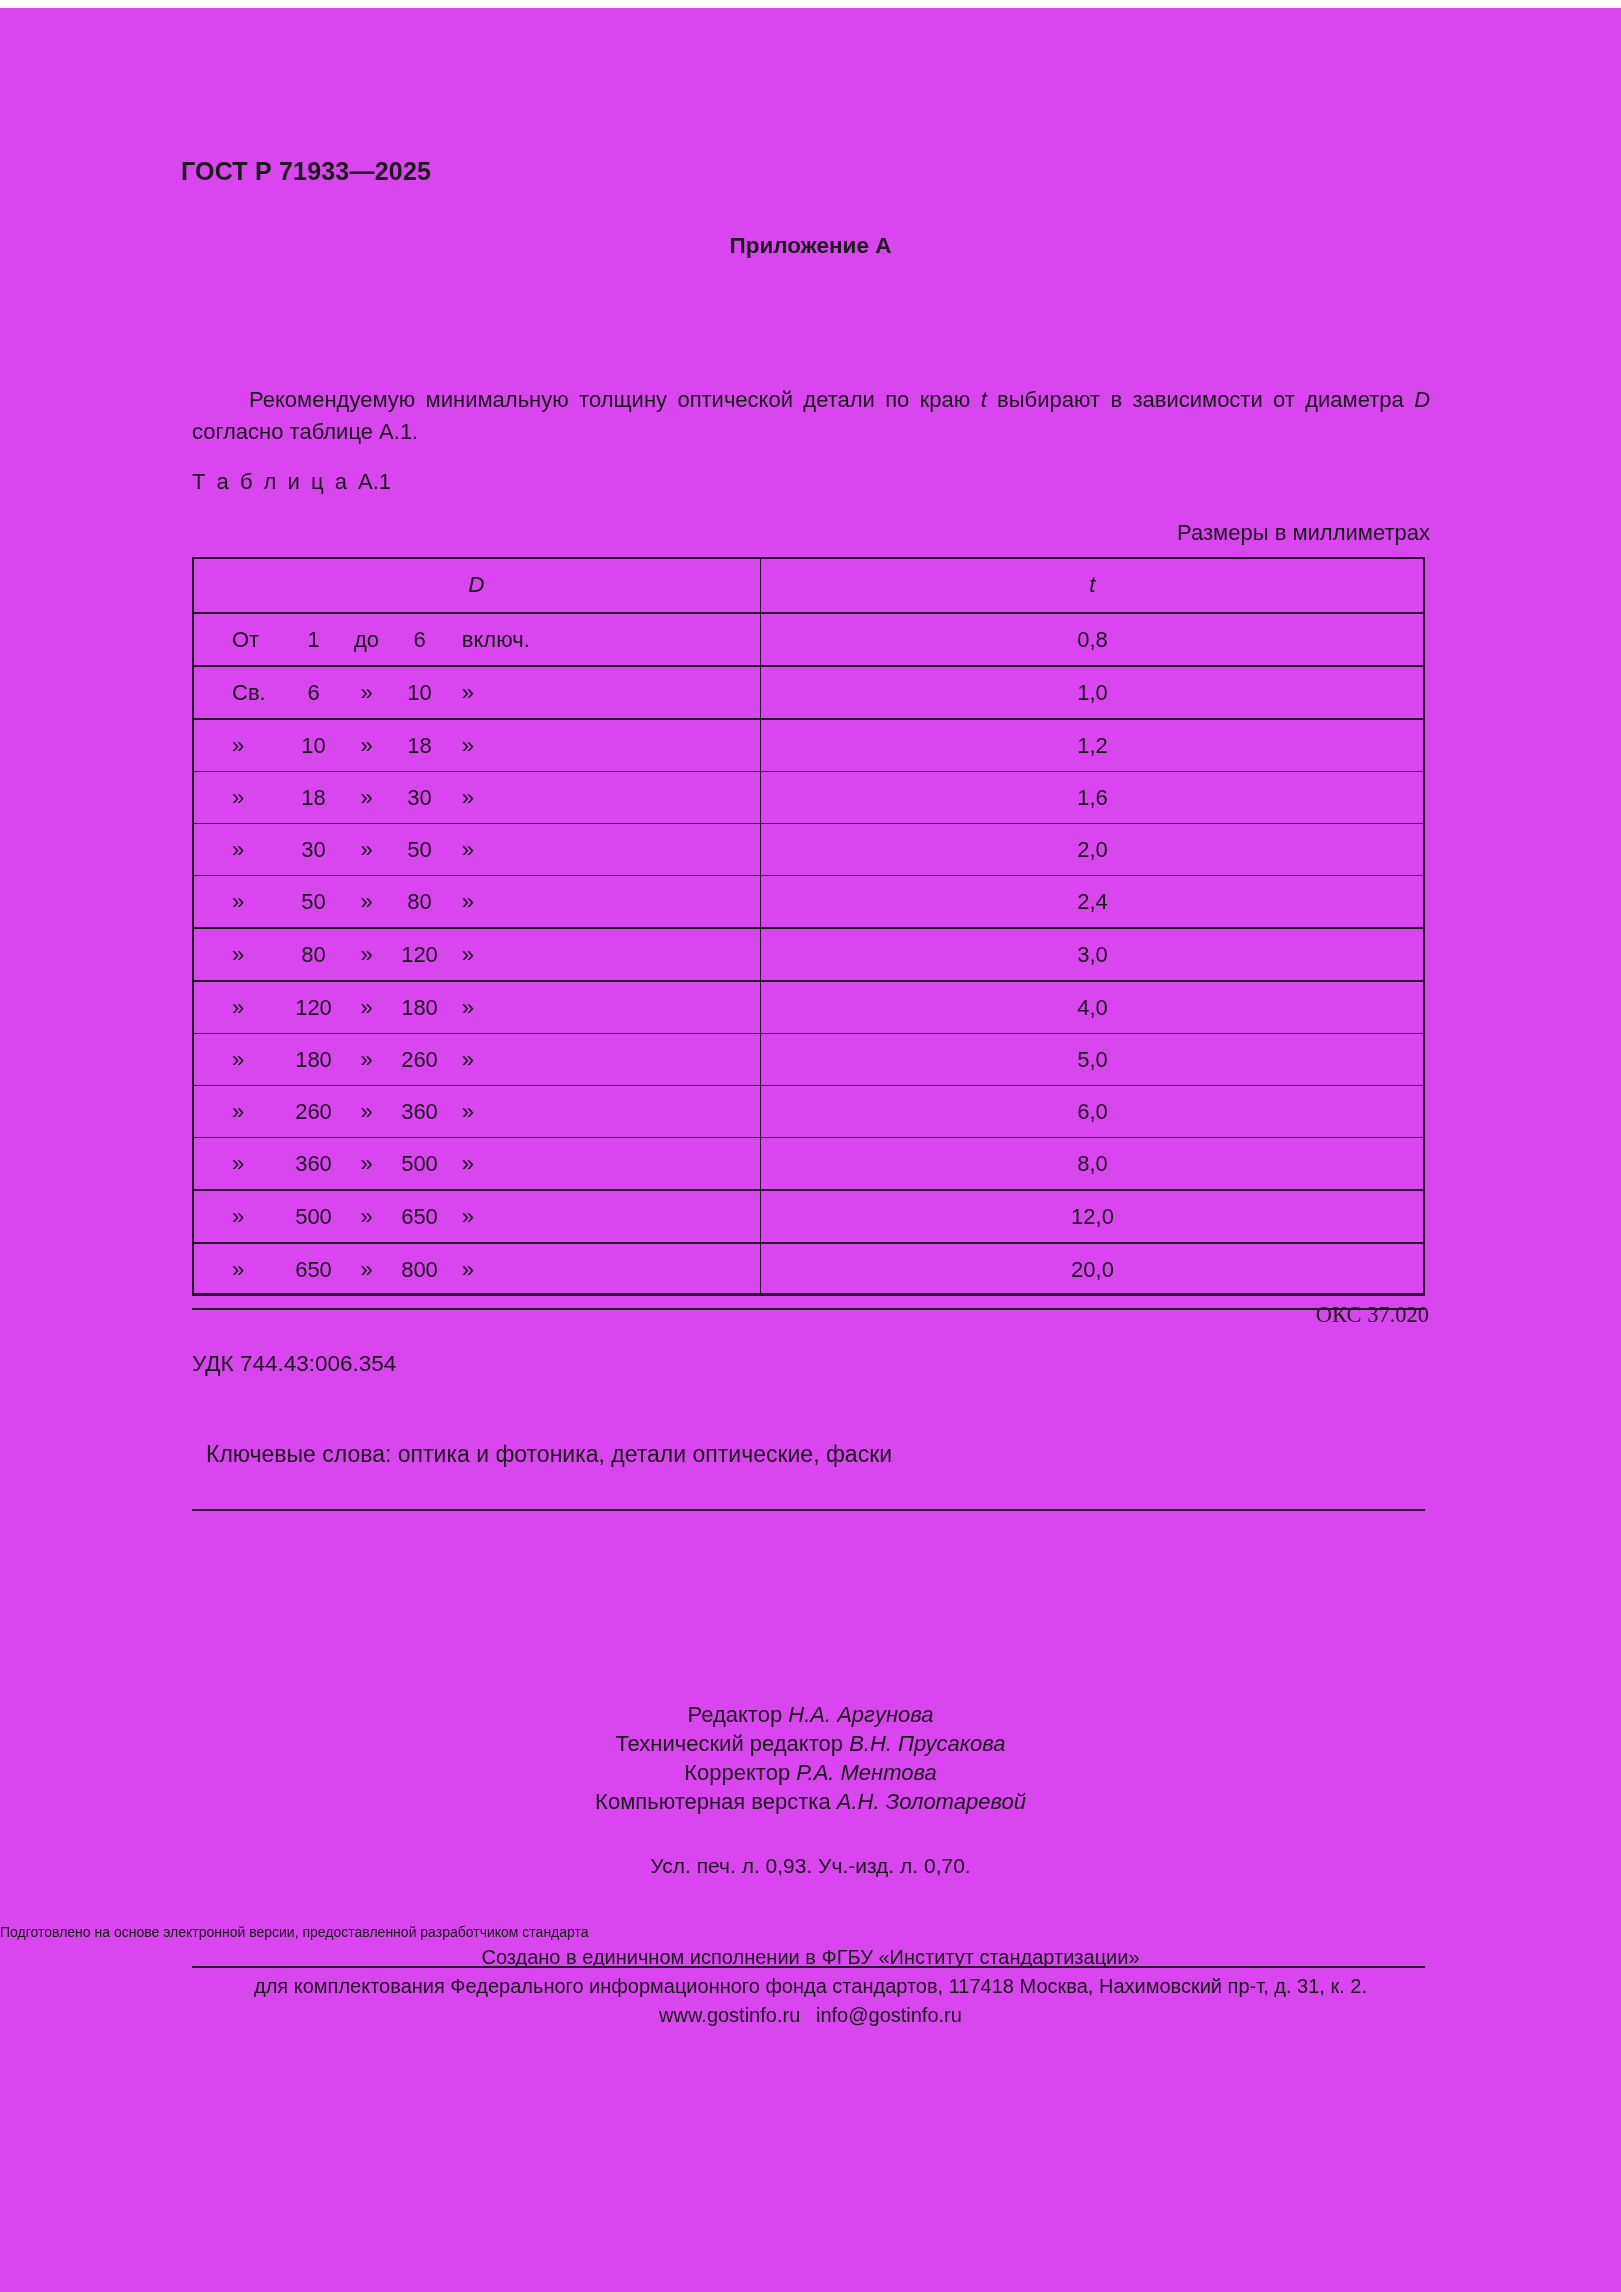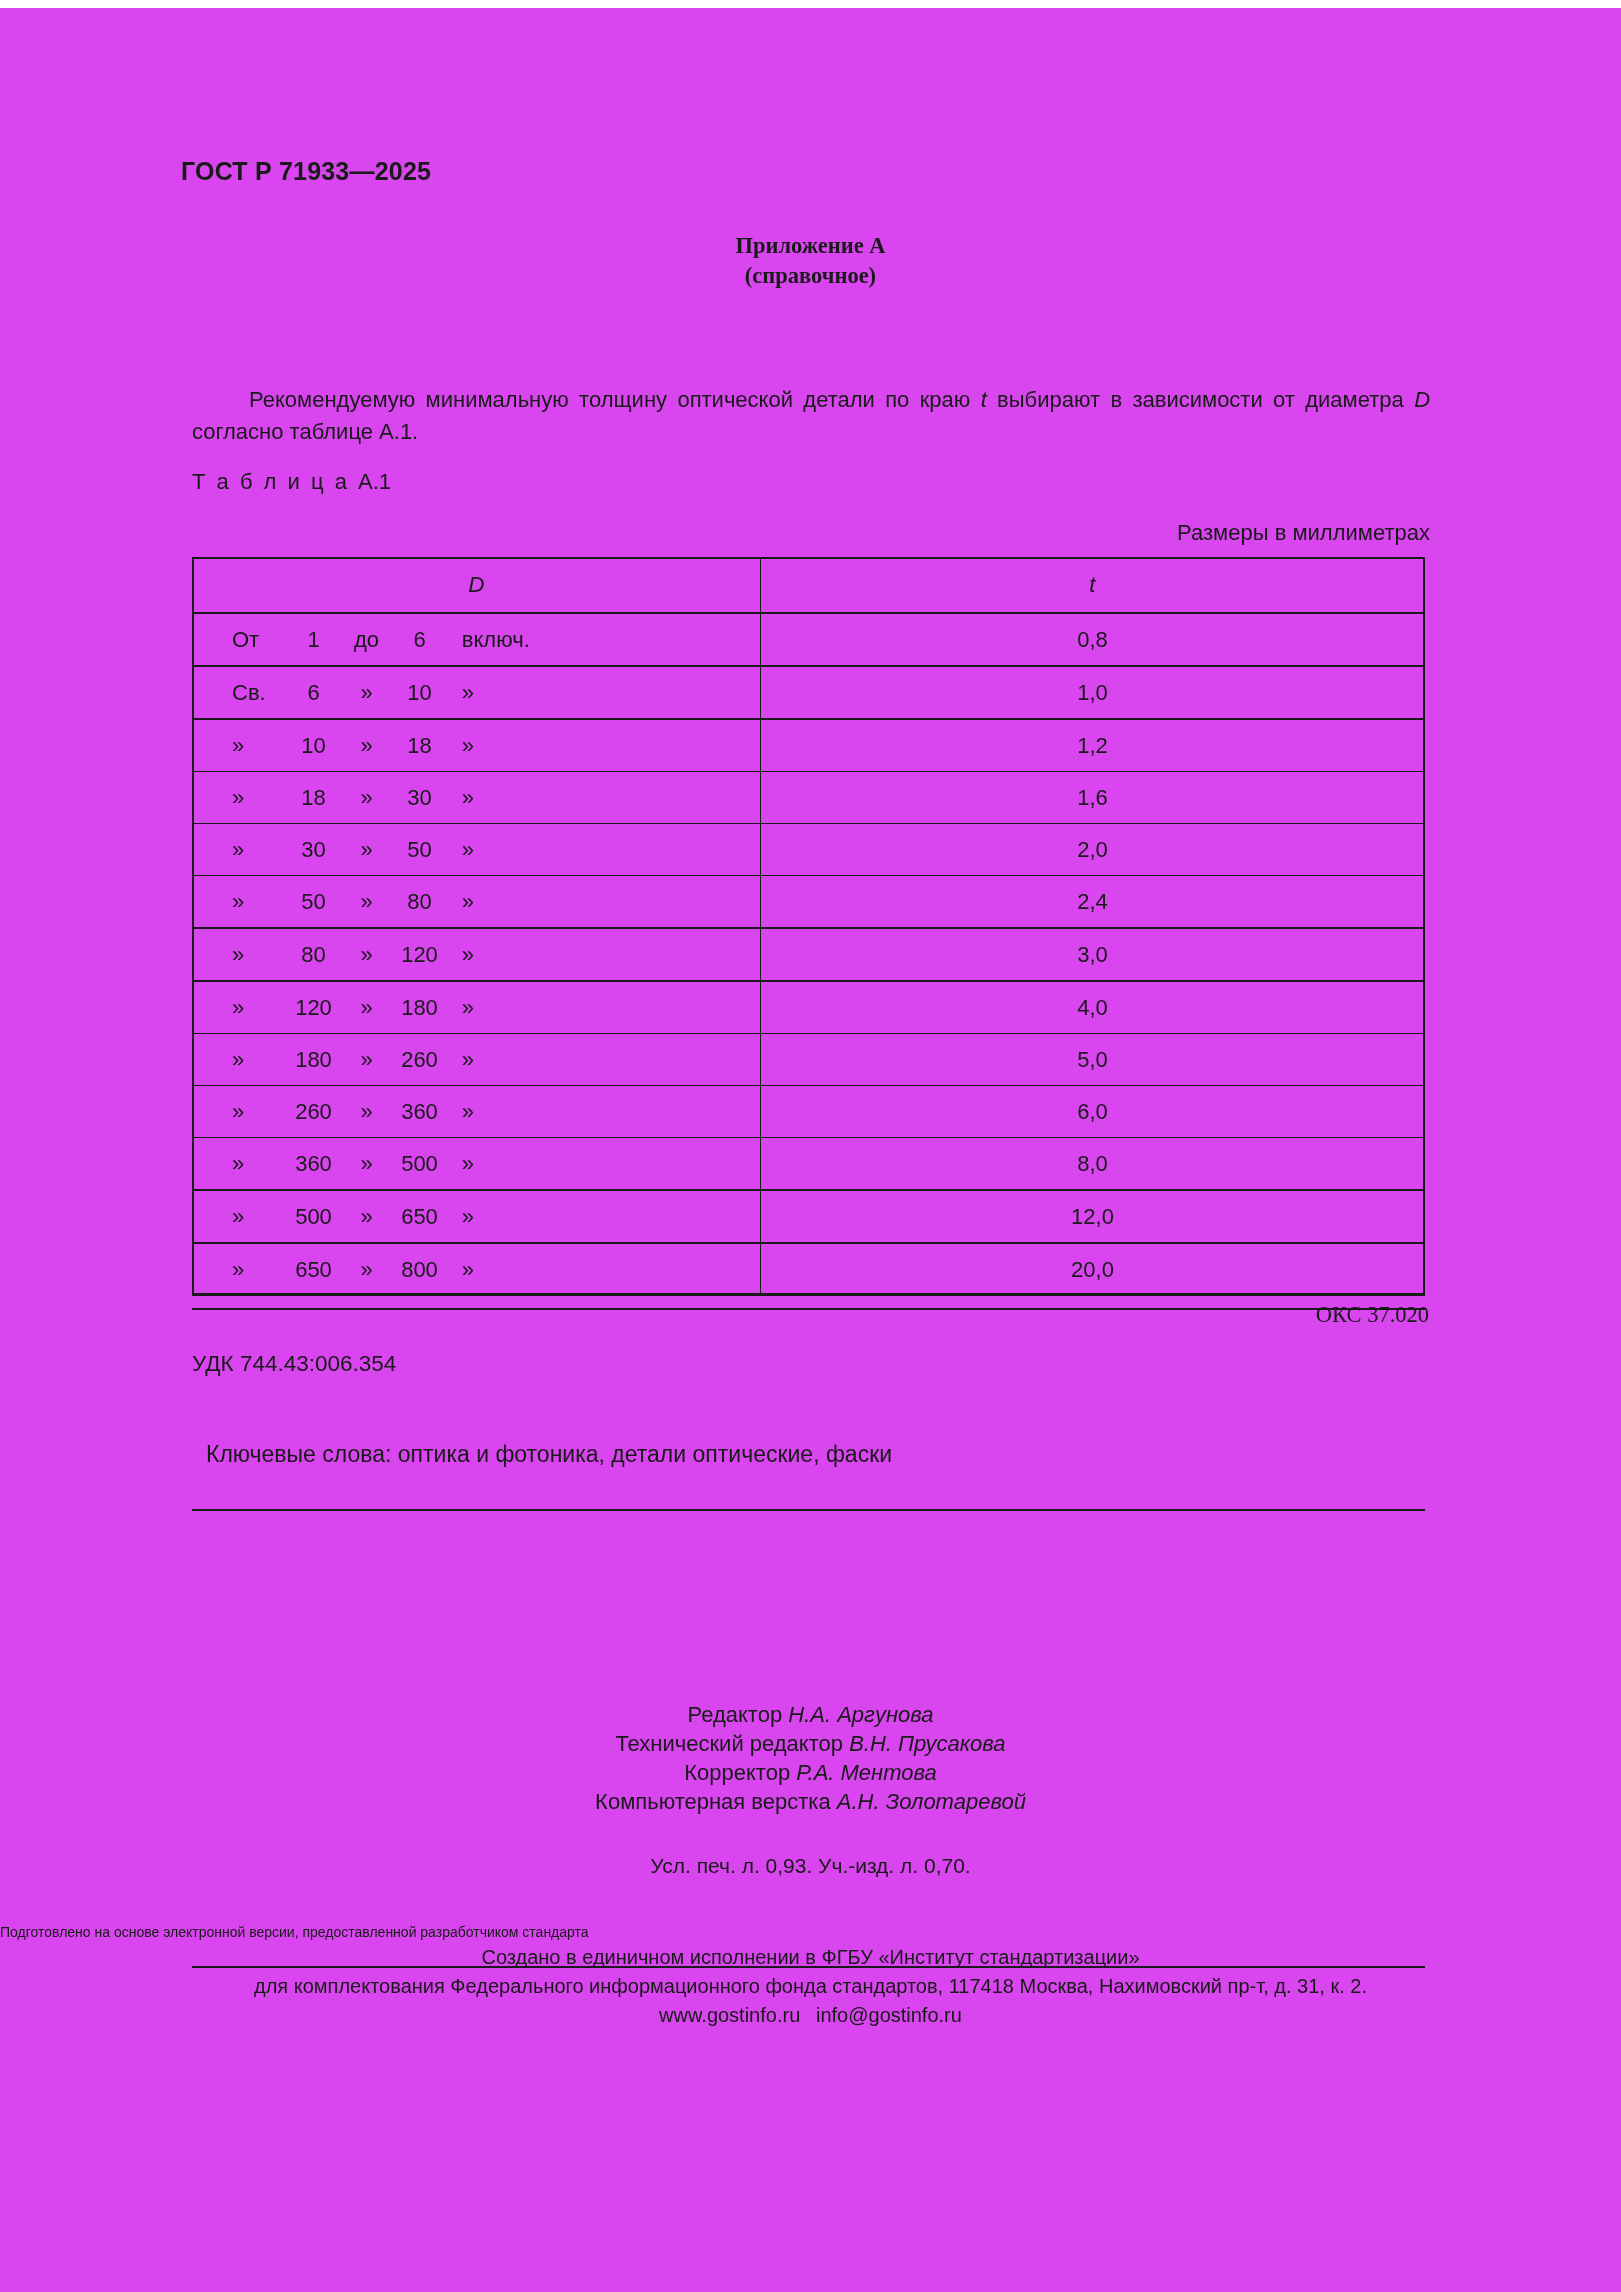--- a/index.html
+++ b/index.html
@@ -36,21 +36,20 @@
     position: absolute;
     left: 0;
     right: 0;
     top: 223px;
     text-align: center;
   }
   .appendix-line {
     font-size: 22.5px;
     font-weight: bold;
     line-height: 30px;
-    font-family: Liberation Serif, serif;
   }
 
   .main-title {
     position: absolute;
     left: 0;
     right: 0;
     top: 314px;
     text-align: center;
     font-size: 23px;
     font-weight: bold;
@@ -216,21 +215,20 @@
 </style>
 </head>
 <body>
 
 <div class="page">
 
   <div class="running-head">ГОСТ Р 71933—2025</div>
 
   <div class="appendix-block">
     <div class="appendix-line">Приложение А</div>
-    <div class="appendix-line">(справочное)</div>
   </div>
 
 
   <div class="intro">
     <span class="indent"></span><span>Рекомендуемую минимальную толщину оптической детали по краю </span><i>t</i><span> выбирают в зависимости от диаметра </span><i>D</i><span> согласно таблице А.1.</span>
   </div>
 
   <div class="table-caption">
     <span>Т а б л и ц а</span>&nbsp;<span class="num"></span><span class="num">А.1</span>
   </div>

